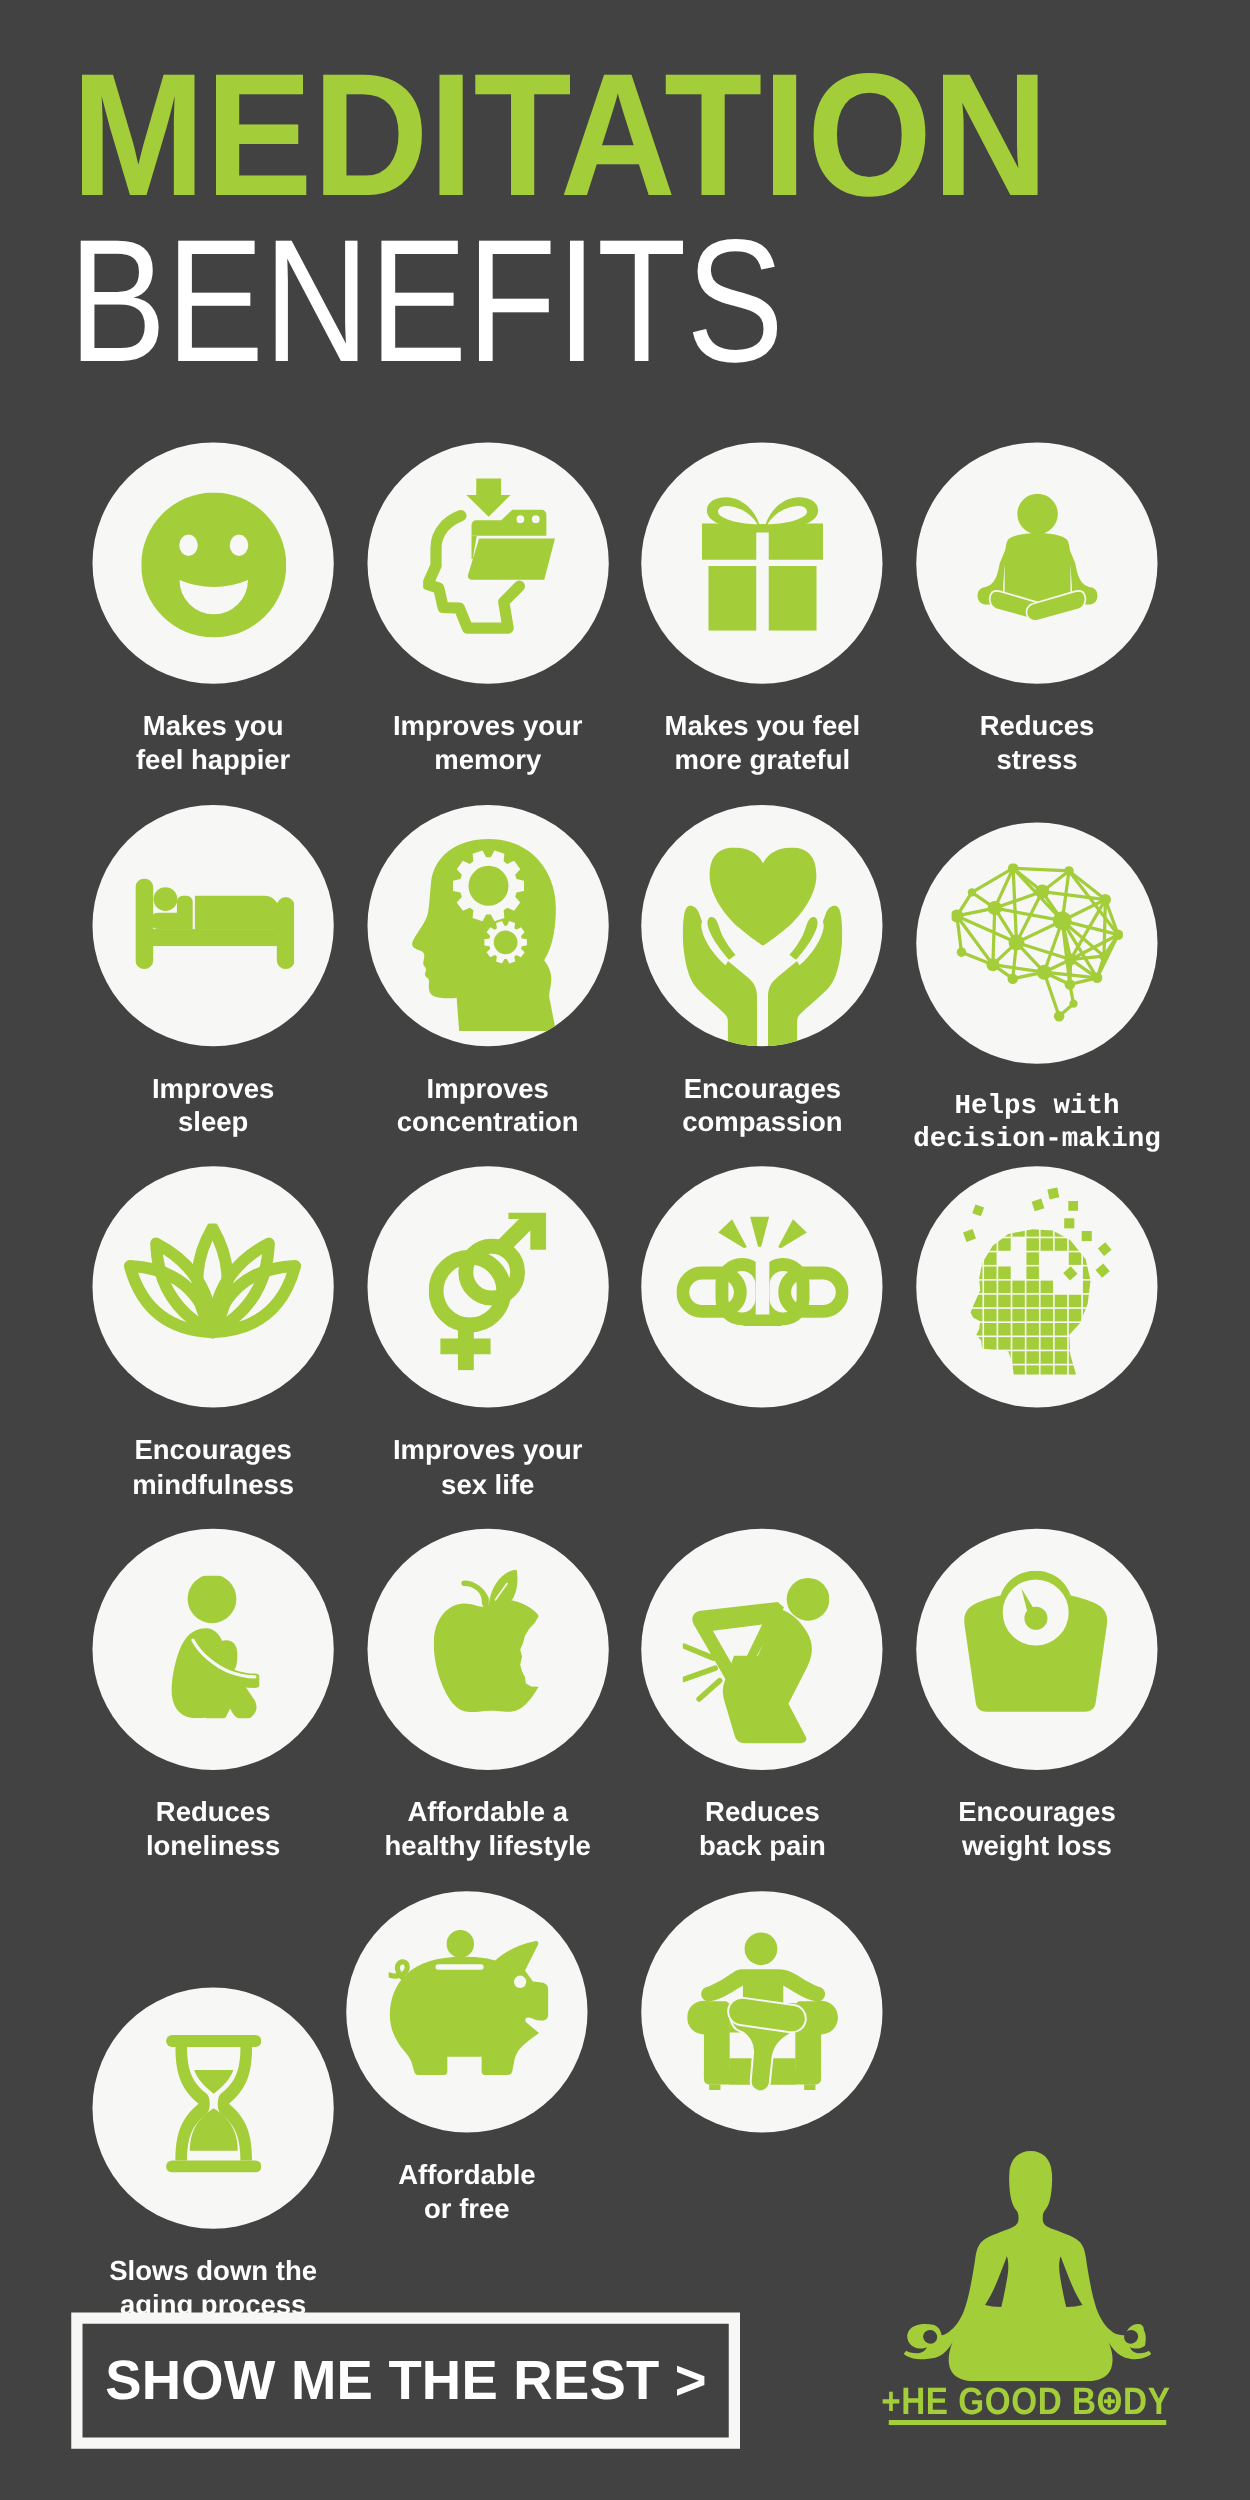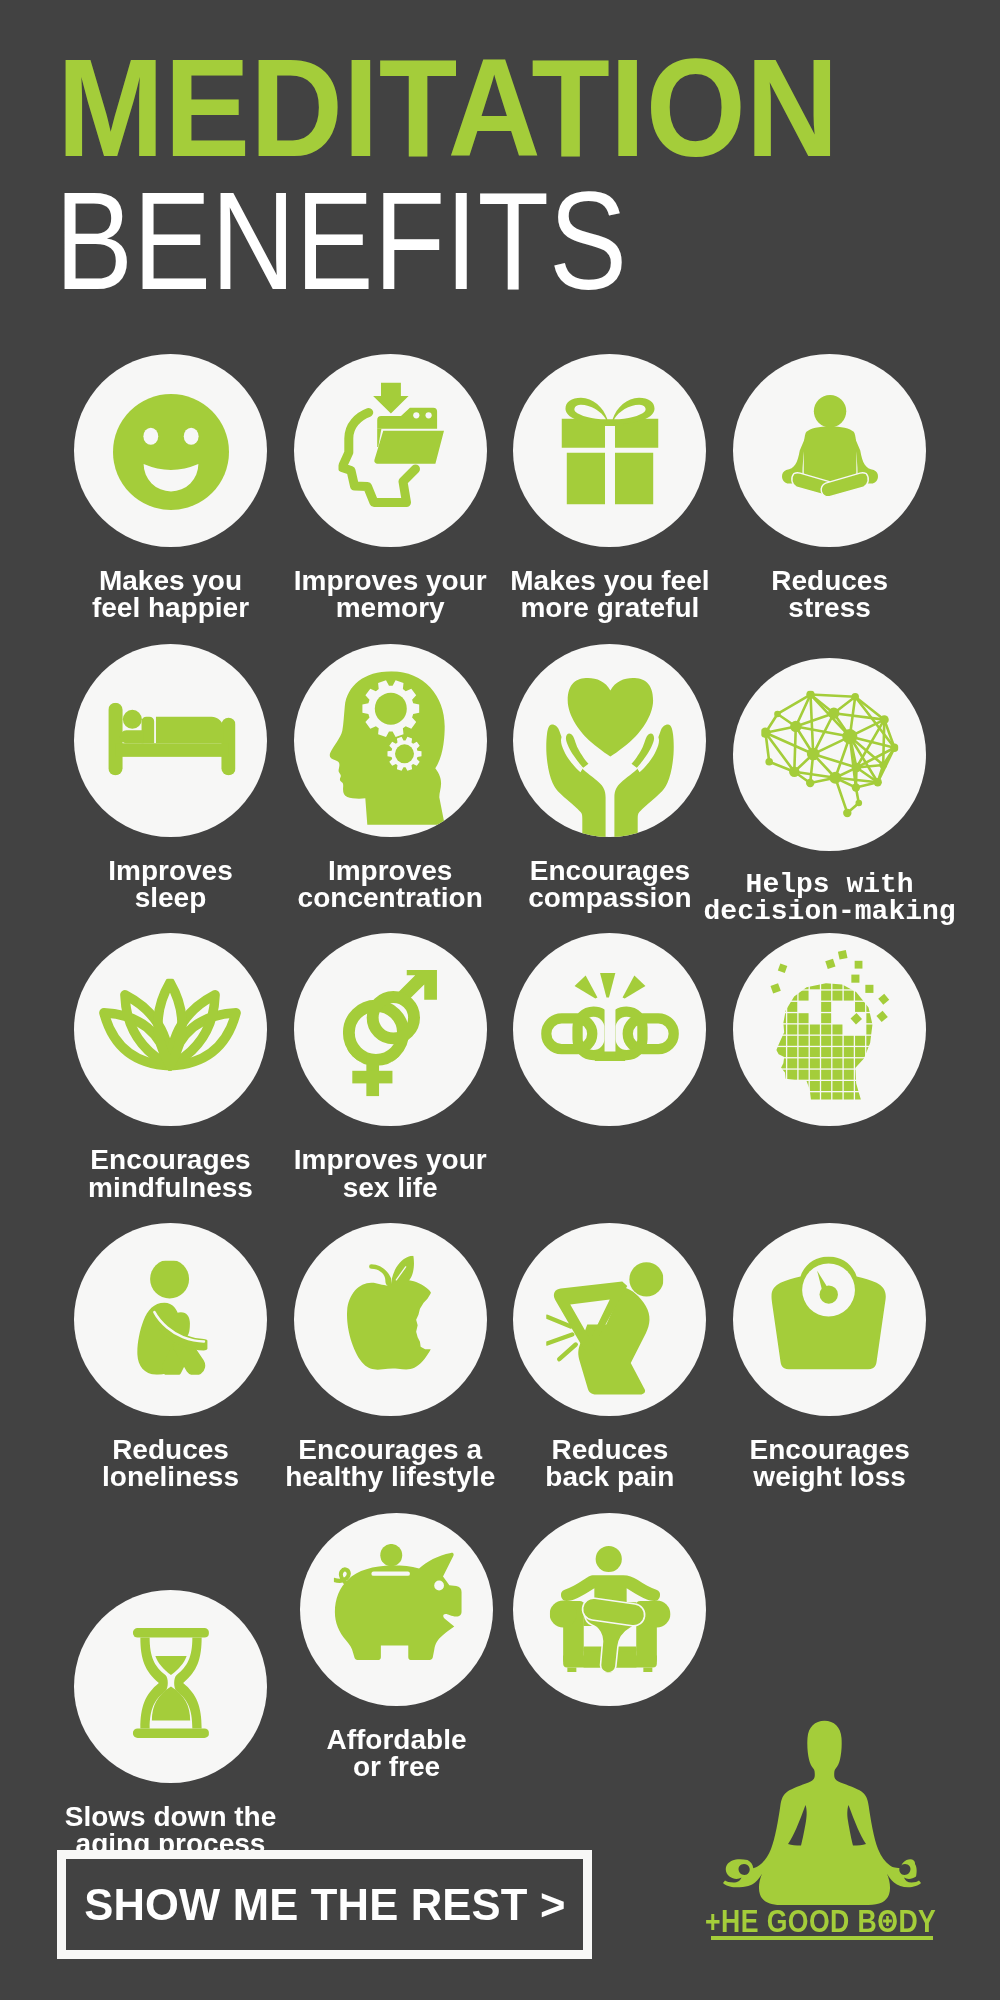--- a/index.html
+++ b/index.html
@@ -6,21 +6,21 @@
   body{width:1000px;height:2000px;background:#424242;font-family:"Liberation Sans",sans-serif;overflow:hidden;position:relative;}
   .title{position:absolute;left:0;top:0;}
   .t1{position:absolute;left:56.6px;top:57.5px;color:#A4CD3A;font-weight:bold;font-size:139.8px;line-height:100px;
       transform:scaleX(0.9207);transform-origin:left top;white-space:nowrap;}
   .t2{position:absolute;left:55.3px;top:190.5px;color:#FFFFFF;font-weight:400;font-size:139.8px;line-height:100px;
       transform:scaleX(0.8370);transform-origin:left top;white-space:nowrap;}
   .grid{position:absolute;left:0;top:0;}
   .cell{position:absolute;width:193px;}
   .circ{width:193px;height:193px;border-radius:50%;background:#F7F7F6;position:relative;overflow:hidden;}
   .circ svg{position:absolute;left:50%;top:50%;transform:translate(-50%,-50%);}
-  .lbl{color:#fff;font-weight:bold;font-size:28px;line-height:27.2px;text-align:center;margin-top:0;white-space:pre-line;position:absolute;left:-30px;top:213px;width:253px;}
+  .lbl{color:#fff;font-weight:bold;font-size:22px;line-height:27.2px;text-align:center;margin-top:0;white-space:pre-line;position:absolute;left:-30px;top:213px;width:253px;}
   .btn{position:absolute;left:57px;top:1850px;width:535px;height:109px;box-sizing:border-box;border:9px solid #F7F7F6;display:flex;align-items:center;justify-content:center;}
   .btn span{color:#fff;font-weight:bold;font-size:44.3px;letter-spacing:0.2px;display:block;transform:scaleX(0.983);}
   .logo{position:absolute;left:0;top:0;}
   .logo-figure{position:absolute;left:718.8px;top:1719.5px;}
   .logo-text{position:absolute;left:705px;top:1906px;color:#A4CD3A;font-weight:bold;font-size:30.5px;line-height:30px;letter-spacing:0.5px;white-space:nowrap;transform:scaleX(0.873);transform-origin:left top;}
   .logo-o{position:relative;display:inline-block;}
   .logo-o .plus-h{position:absolute;left:50%;top:50%;width:10px;height:3px;background:#A4CD3A;transform:translate(-50%,-50%);}
   .logo-o .plus-v{position:absolute;left:50%;top:50%;width:3px;height:10px;background:#A4CD3A;transform:translate(-50%,-50%);}
   .logo-rule{position:absolute;left:711px;top:1936px;width:222px;height:4px;background:#A4CD3A;}
 </style>
@@ -451,21 +451,21 @@
     </div>
     <div class="cell" style="left: 293.7px; top: 1223.1px;">
       <div class="circ">
         <svg viewBox="0 0 84.3 114.3" preserveAspectRatio="none" style="width:84.3px;height:114.3px;margin-left:-1.4px;margin-top:-6.3px">
           <path d="M24.5 8.5 C33 8.5 41 14.5 44.2 22.5 L44.2 31 C39.5 31 38.5 28 38.5 24.5 C38.5 18 32 13 24.5 13 A2.25 2.25 0 0 1 24.5 8.5 Z" fill="#A4CD3A"></path>
 <path d="M44.0 31.5 C44.0 23 47.0 14 52.5 7.5 C57.5 1.5 63.5 0 66.5 0 C66.5 0 69 12.5 64 22 C59.8 30 51.5 31.5 44.0 31.5 Z" fill="#A4CD3A"></path>
 <path d="M42 29.8 C35 29.8 31.2 27 24.5 27 C12 27 1.5 38.5 0.3 55 C-1 73 6.5 98 17 108.5 C22.5 114 29 114.3 36 113.5 C41 112.9 45.5 112.5 51 113 C57.5 113.6 62.5 114.3 67.5 112 C73 109.5 79 102.5 84 93.5 L78.3 93.3 L73.8 91 L73.1 85.8 L70.8 81.3 L69.3 76 L70.8 69.3 L69.3 64 L71.6 58.8 L73.1 52.8 L76.8 46.8 L80.6 43 L84.3 37 C81.5 32.5 75 28 67 25.5 C60.5 23.5 52.5 23.5 48 26 C45.8 27.3 44.5 29.8 42 29.8 Z" fill="#A4CD3A"></path>
 <path d="M49.5 24 L58.8 11" fill="none" stroke="#F7F7F6" stroke-width="1.3" stroke-linecap="round"></path>
 </svg>
       </div>
-      <div class="lbl">Encourages a
+      <div class="lbl">Affordable a
 healthy lifestyle</div>
     </div>
     <div class="cell" style="left: 513.4px; top: 1223.1px;">
       <div class="circ">
         <svg viewBox="0 0 117.5 138" preserveAspectRatio="none" style="width:117.5px;height:138px;margin-left:-5px;margin-top:11.5px">
           <circle cx="100.2" cy="17.4" r="17.1" fill="#A4CD3A"></circle>
 <path d="M77 25 C86 27.5 94 34.5 99.5 44 C105 53.5 104 62.5 99.5 71.5 L84.5 101 L98.5 127.5 C99.8 130 97.5 132.5 94 132.5 L50 132.5 C45 132.5 42.5 130 41.5 126.5 L33.5 99.5 C31.5 93 31.5 88.5 33.5 83 L41 62.5 L60 62.5 Z" fill="#A4CD3A"></path>
 <path d="M76 19.5 L14.5 26.5 C8.5 27.2 5.8 32 9 38 L38 88 L50 88 L24 42.5 L63.5 37.5 L46 73.5 L53 73.5 L81 24 Z" fill="#A4CD3A"></path>
 <g stroke="#A4CD3A" stroke-width="4.4" stroke-linecap="round" fill="none">
 <path d="M0.8 54.8 L24.5 64.5"></path>
@@ -496,21 +496,21 @@
 <rect x="0" y="100.4" width="76.3" height="9.6" rx="4.8" fill="#A4CD3A"></rect>
 <path d="M7.5 9.6 L16.8 9.6 C16.8 29 21.5 38.5 32.5 47 C35.8 49.5 35.8 60.5 32.5 63 C21.5 71.5 16.8 81 16.8 100.4 L7.5 100.4 C7.5 79 12 66.5 26 55 C12 43.5 7.5 31 7.5 9.6 Z" fill="#A4CD3A"></path>
 <path d="M68.8 9.6 L59.5 9.6 C59.5 29 54.8 38.5 43.8 47 C40.5 49.5 40.5 60.5 43.8 63 C54.8 71.5 59.5 81 59.5 100.4 L68.8 100.4 C68.8 79 64.3 66.5 50.3 55 C64.3 43.5 68.8 31 68.8 9.6 Z" fill="#A4CD3A"></path>
 <path d="M22.5 28 h31.3 C51.5 35 45.5 41.5 38.1 47 C30.8 41.5 24.8 35 22.5 28 Z" fill="#A4CD3A"></path>
 <path d="M19.0 92.5 C19.0 78 24.5 67 38.1 58.5 C51.8 67 57.3 78 57.3 92.5 Z" fill="#A4CD3A"></path>
         </svg>
       </div>
       <div class="lbl">Slows down the
 aging process</div>
     </div>
-    <div class="cell" style="left: 300px; top: 1512.8px;">
+    <div class="cell" style="left: 277px; top: 1512.8px;">
       <div class="circ">
         <svg viewBox="0 0 131 116.1" preserveAspectRatio="none" style="width:128.2px;height:116.1px;margin-left:1.7px;margin-top:-7.4px">
           <circle cx="58.6" cy="11.2" r="11.2" fill="#A4CD3A"></circle>
 <path d="M60 21.5 C40 21.5 24 26.5 14.5 35.5 C5.5 44 1 55 1 68 C1 78.5 5 88 12.5 96.5 C16 100.5 18.5 104 19.5 108.5 L21 113.5 C21.5 115.6 23 116.1 25 116.1 L45 116.1 C47 116.1 48 115 48 113 L48 101.5 L76 101.5 L76 113 C76 115 77 116.1 79 116.1 L97 116.1 C99 116.1 100.5 115.2 101 113.5 L102.5 106 C103.5 99.5 106 95.5 111.5 91 C115.5 87.7 120 84.5 123 82.5 L113 74.5 C111 72.8 111.3 70 114.2 70 C117.2 70 119.5 72.5 125.2 72.5 C128.5 72.5 130.5 71 130.5 67.5 L130.5 48 C130.5 44.5 128.5 42.5 125 42 L118 41.2 L111.5 32.5 L122 12 C123 10 122 8.5 119.5 9 C106 11.5 95 17.5 87 24.5 C79 22 70 21.5 60 21.5 Z" fill="#A4CD3A"></path>
 <circle cx="107.5" cy="41.5" r="5" fill="#F7F7F6"></circle>
 <path d="M40.5 27.5 h35 a2.2 2.2 0 0 1 0 4.4 h-35 a2.2 2.2 0 0 1 0 -4.4 Z" fill="#F7F7F6"></path>
 <g fill="none" stroke="#A4CD3A" stroke-width="4.2" stroke-linecap="round">
 <path d="M13.5 40.5 C9 36.5 5.5 31 8 27.5 C10.5 24 15 25.5 15.2 29.5 C15.4 33 11.5 36.5 7.5 36.8 C4.5 37 2 36.5 0.5 36"></path>
 </g>
         </svg>

